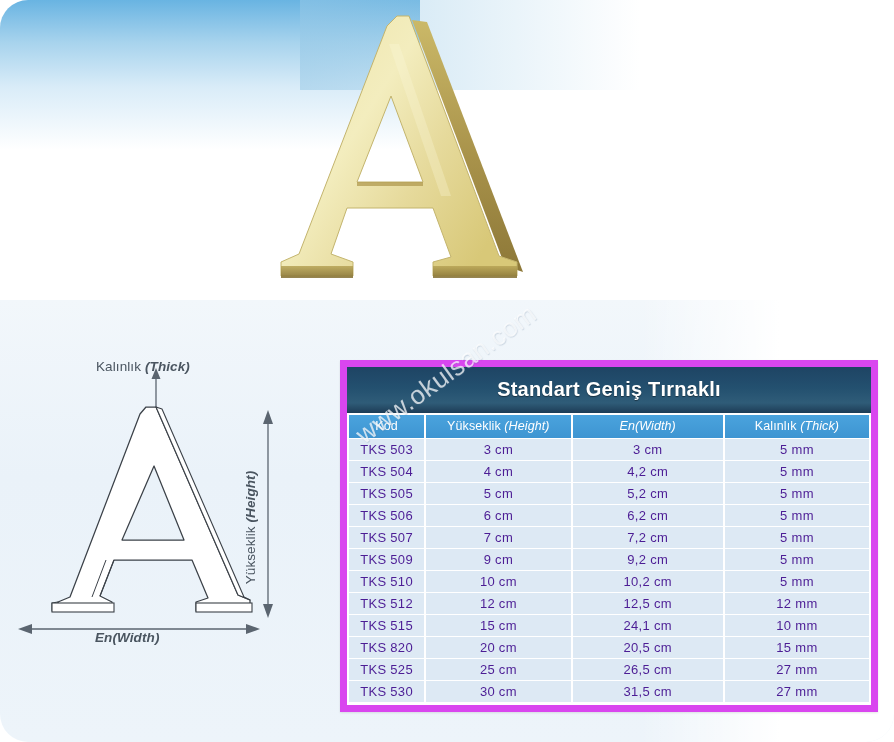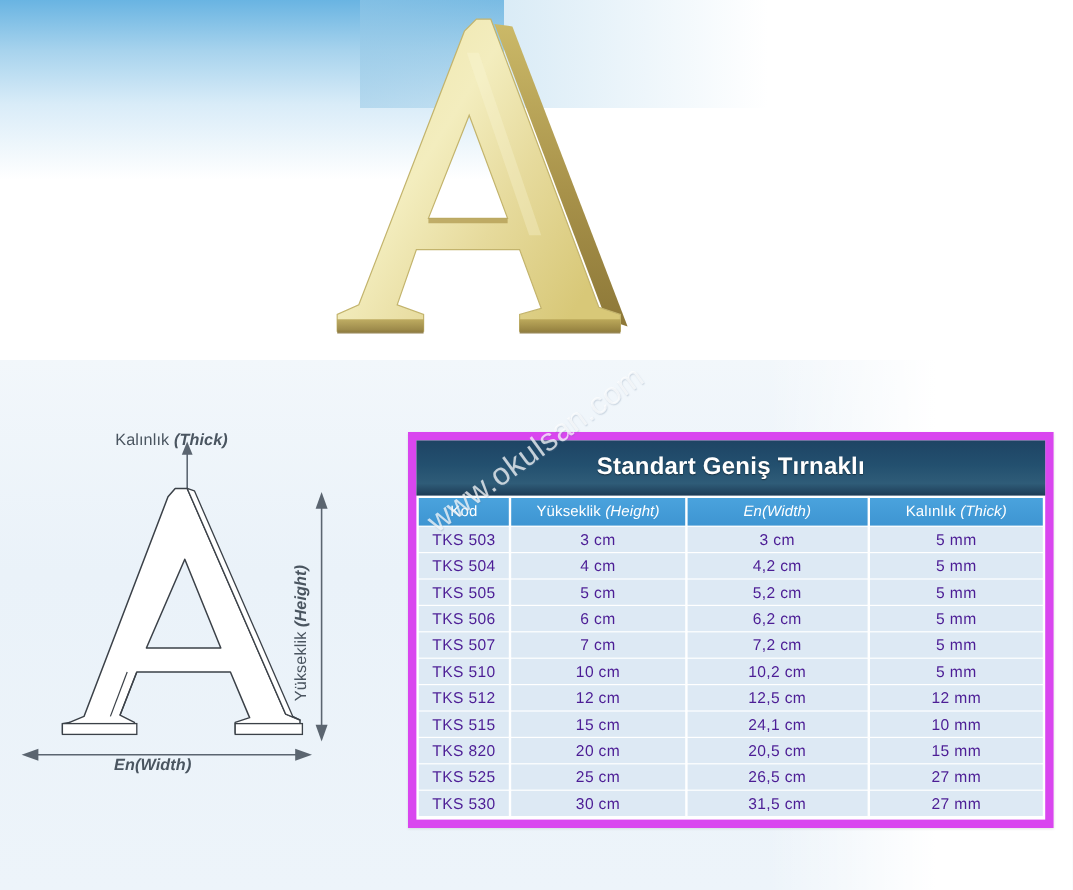--- a/index.html
+++ b/index.html
@@ -15,20 +15,21 @@
     position: relative;
   }
 
   
   #page {
     position: relative;
     width: 894px;
     height: 742px;
     background: #ffffff;
     overflow: hidden;
+    border-radius: 28px;
   }
   .bg-sky {
     position: absolute;
     left: 0; top: 0;
     width: 420px; height: 150px;
     background: linear-gradient(to bottom, #69b4e2 0%, #a7d3ed 28%, #d9ecf8 58%, #ffffff 100%);
     pointer-events: none;
   }
   .bg-sky-fade {
     position: absolute;
@@ -319,20 +320,26 @@
             <td class="col-w">6,2 cm</td>
             <td class="col-t">5 mm</td>
           </tr>
           <tr>
             <td class="col-kod">TKS 507</td>
             <td class="col-h">7 cm</td>
             <td class="col-w">7,2 cm</td>
             <td class="col-t">5 mm</td>
           </tr>
           <tr>
+            <td class="col-kod">TKS 509</td>
+            <td class="col-h">9 cm</td>
+            <td class="col-w">9,2 cm</td>
+            <td class="col-t">5 mm</td>
+          </tr>
+          <tr>
             <td class="col-kod">TKS 510</td>
             <td class="col-h">10 cm</td>
             <td class="col-w">10,2 cm</td>
             <td class="col-t">5 mm</td>
           </tr>
           <tr>
             <td class="col-kod">TKS 512</td>
             <td class="col-h">12 cm</td>
             <td class="col-w">12,5 cm</td>
             <td class="col-t">12 mm</td>

